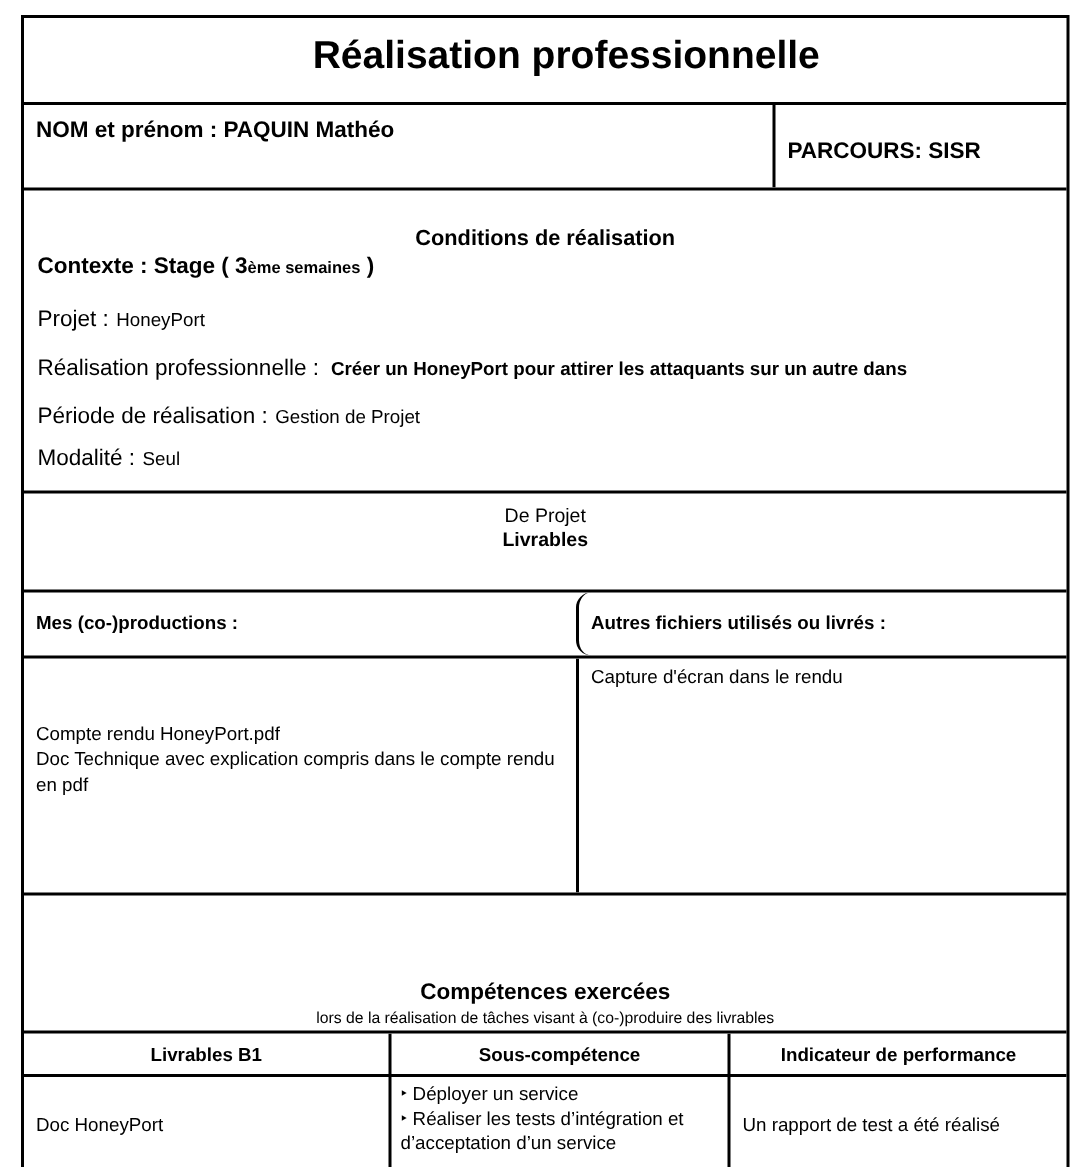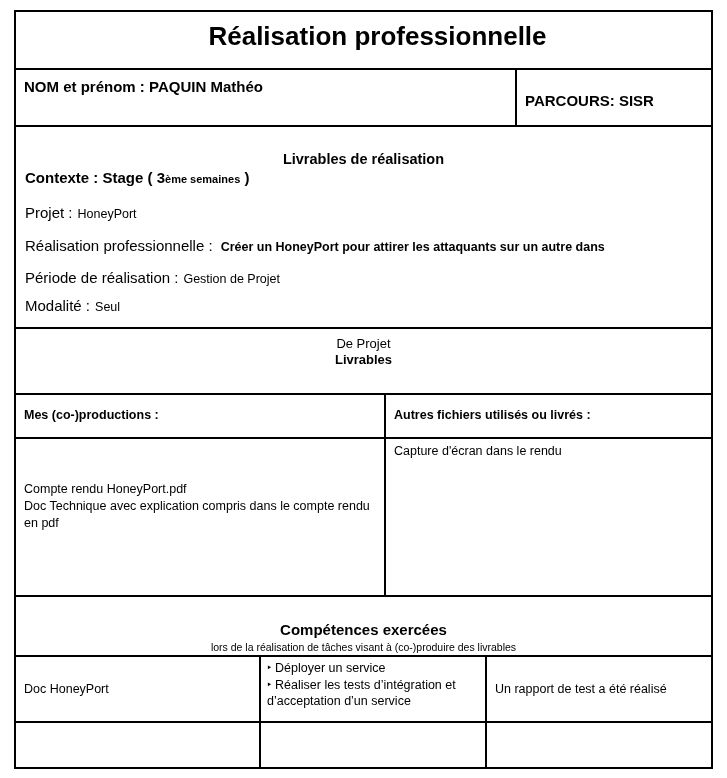--- a/index.html
+++ b/index.html
@@ -41,29 +41,29 @@
   .f-value { font-size: 12.5px; margin-left: 5px; }
   .f-value-b { font-weight: bold; font-size: 12.5px; margin-left: 8px; }
 
   
   .r-livrables { height: 66px; text-align: center; padding-top: 7px; font-size: 13px; line-height: 16px; }
   .livr-bold { font-weight: bold; }
 
   
   .r-prodhead { height: 44px; }
   .c-ph-left  { width: 368px; padding: 13px 8px 0; font-weight: bold; font-size: 12.5px; }
-  .c-ph-right { flex: 1; border-left: 2px solid #000; padding: 13px 8px 4px; font-weight: bold; font-size: 12.5px; }
+  .c-ph-right { flex: 1; border-left: 2px solid #000; padding: 13px 8px 4px; font-weight: bold; font-size: 12.5px; border-radius: 10px; }
 
   
   .r-prodbody { height: 158px; }
   .c-pb-left  { width: 368px; padding: 42px 8px 0; font-size: 12.5px; line-height: 17px; }
   .c-pb-right { flex: 1; border-left: 2px solid #000; padding: 5px 8px 0; font-size: 12.5px; }
 
   
-  .r-comp { height: 60px; text-align: center; }
+  .r-comp { height: 60px; text-align: center; margin-top: 32px; }
   .comp-heading { font-weight: bold; font-size: 15px; margin-top: 24px; }
   .comp-sub { font-size: 10.5px; margin-top: 3px; }
 
   
   .r-thead { height: 29px; }
   .th { display: flex; align-items: center; justify-content: center; font-weight: bold; font-size: 12.5px; }
   .col1 { width: 243px; }
   .col2 { width: 226px; border-left: 2px solid #000; }
   .col3 { flex: 1; border-left: 2px solid #000; }
   .r-trow { height: 66px; }
@@ -82,21 +82,21 @@
   </div>
 
   <div class="row r-identity">
     <div class="cells">
       <div class="c-name">NOM et prénom : PAQUIN Mathéo</div>
       <div class="c-parcours">PARCOURS: SISR</div>
     </div>
   </div>
 
   <div class="row r-conditions">
-    <div class="cond-heading">Livrables de réalisation</div>
+    <div class="cond-heading">Conditions de réalisation</div>
     <div class="line-contexte">
       <span>Contexte : Stage ( 3</span><span class="small-inline">ème semaines</span><span> )</span>
     </div>
     <div class="field m-projet">
       <span class="f-label">Projet :</span><span class="f-value">HoneyPort</span>
     </div>
     <div class="field m-real">
       <span class="f-label">Réalisation professionnelle :</span><span class="f-value-b">Créer un HoneyPort pour attirer les attaquants sur un autre dans</span>
     </div>
     <div class="field m-periode">
@@ -129,20 +129,27 @@
         <div>Capture d'écran dans le rendu</div>
       </div>
     </div>
   </div>
 
   <div class="row r-comp">
     <div class="comp-heading">Compétences exercées</div>
     <div class="comp-sub">lors de la réalisation de tâches visant à (co-)produire des livrables</div>
   </div>
 
+  <div class="row r-thead">
+    <div class="cells">
+      <div class="th col1">Livrables B1</div>
+      <div class="th col2">Sous-compétence</div>
+      <div class="th col3">Indicateur de performance</div>
+    </div>
+  </div>
 
   <div class="row r-trow">
     <div class="cells">
       <div class="td-center col1">Doc HoneyPort</div>
       <div class="td-bullets col2">
         <div>‣ Déployer un service</div>
         <div>‣ Réaliser les tests d’intégration et d’acceptation d’un service</div>
       </div>
       <div class="td-center col3">Un rapport de test a été réalisé</div>
     </div>

